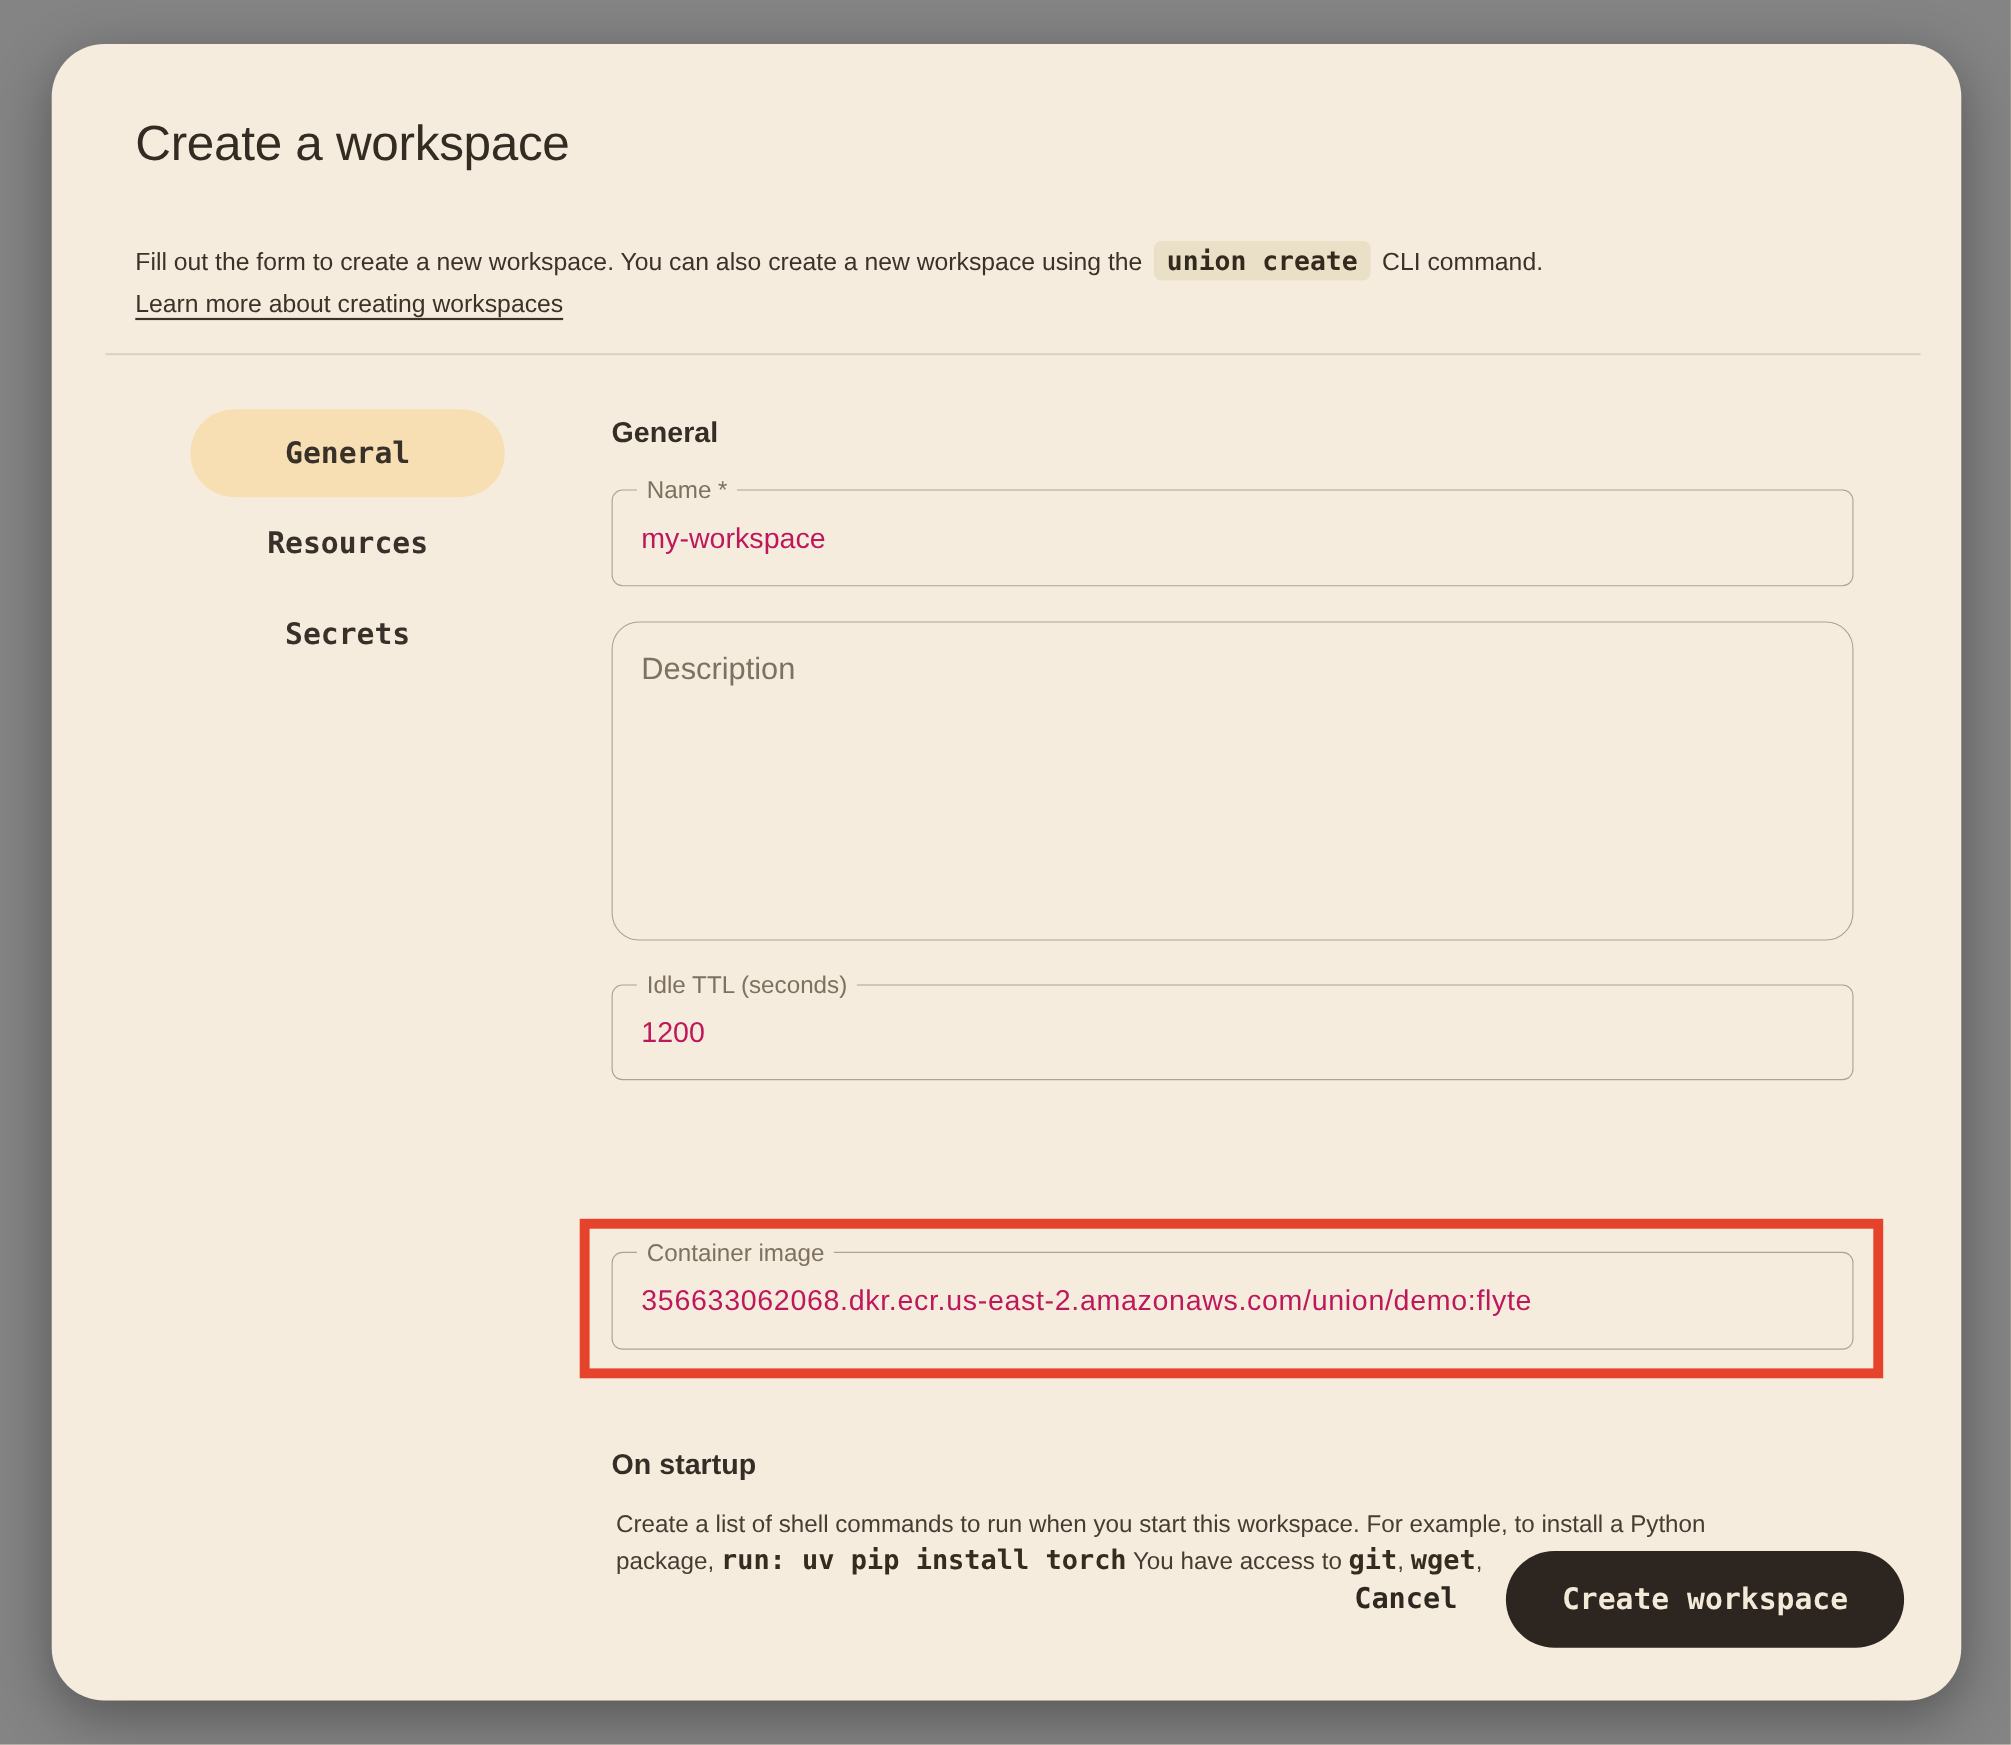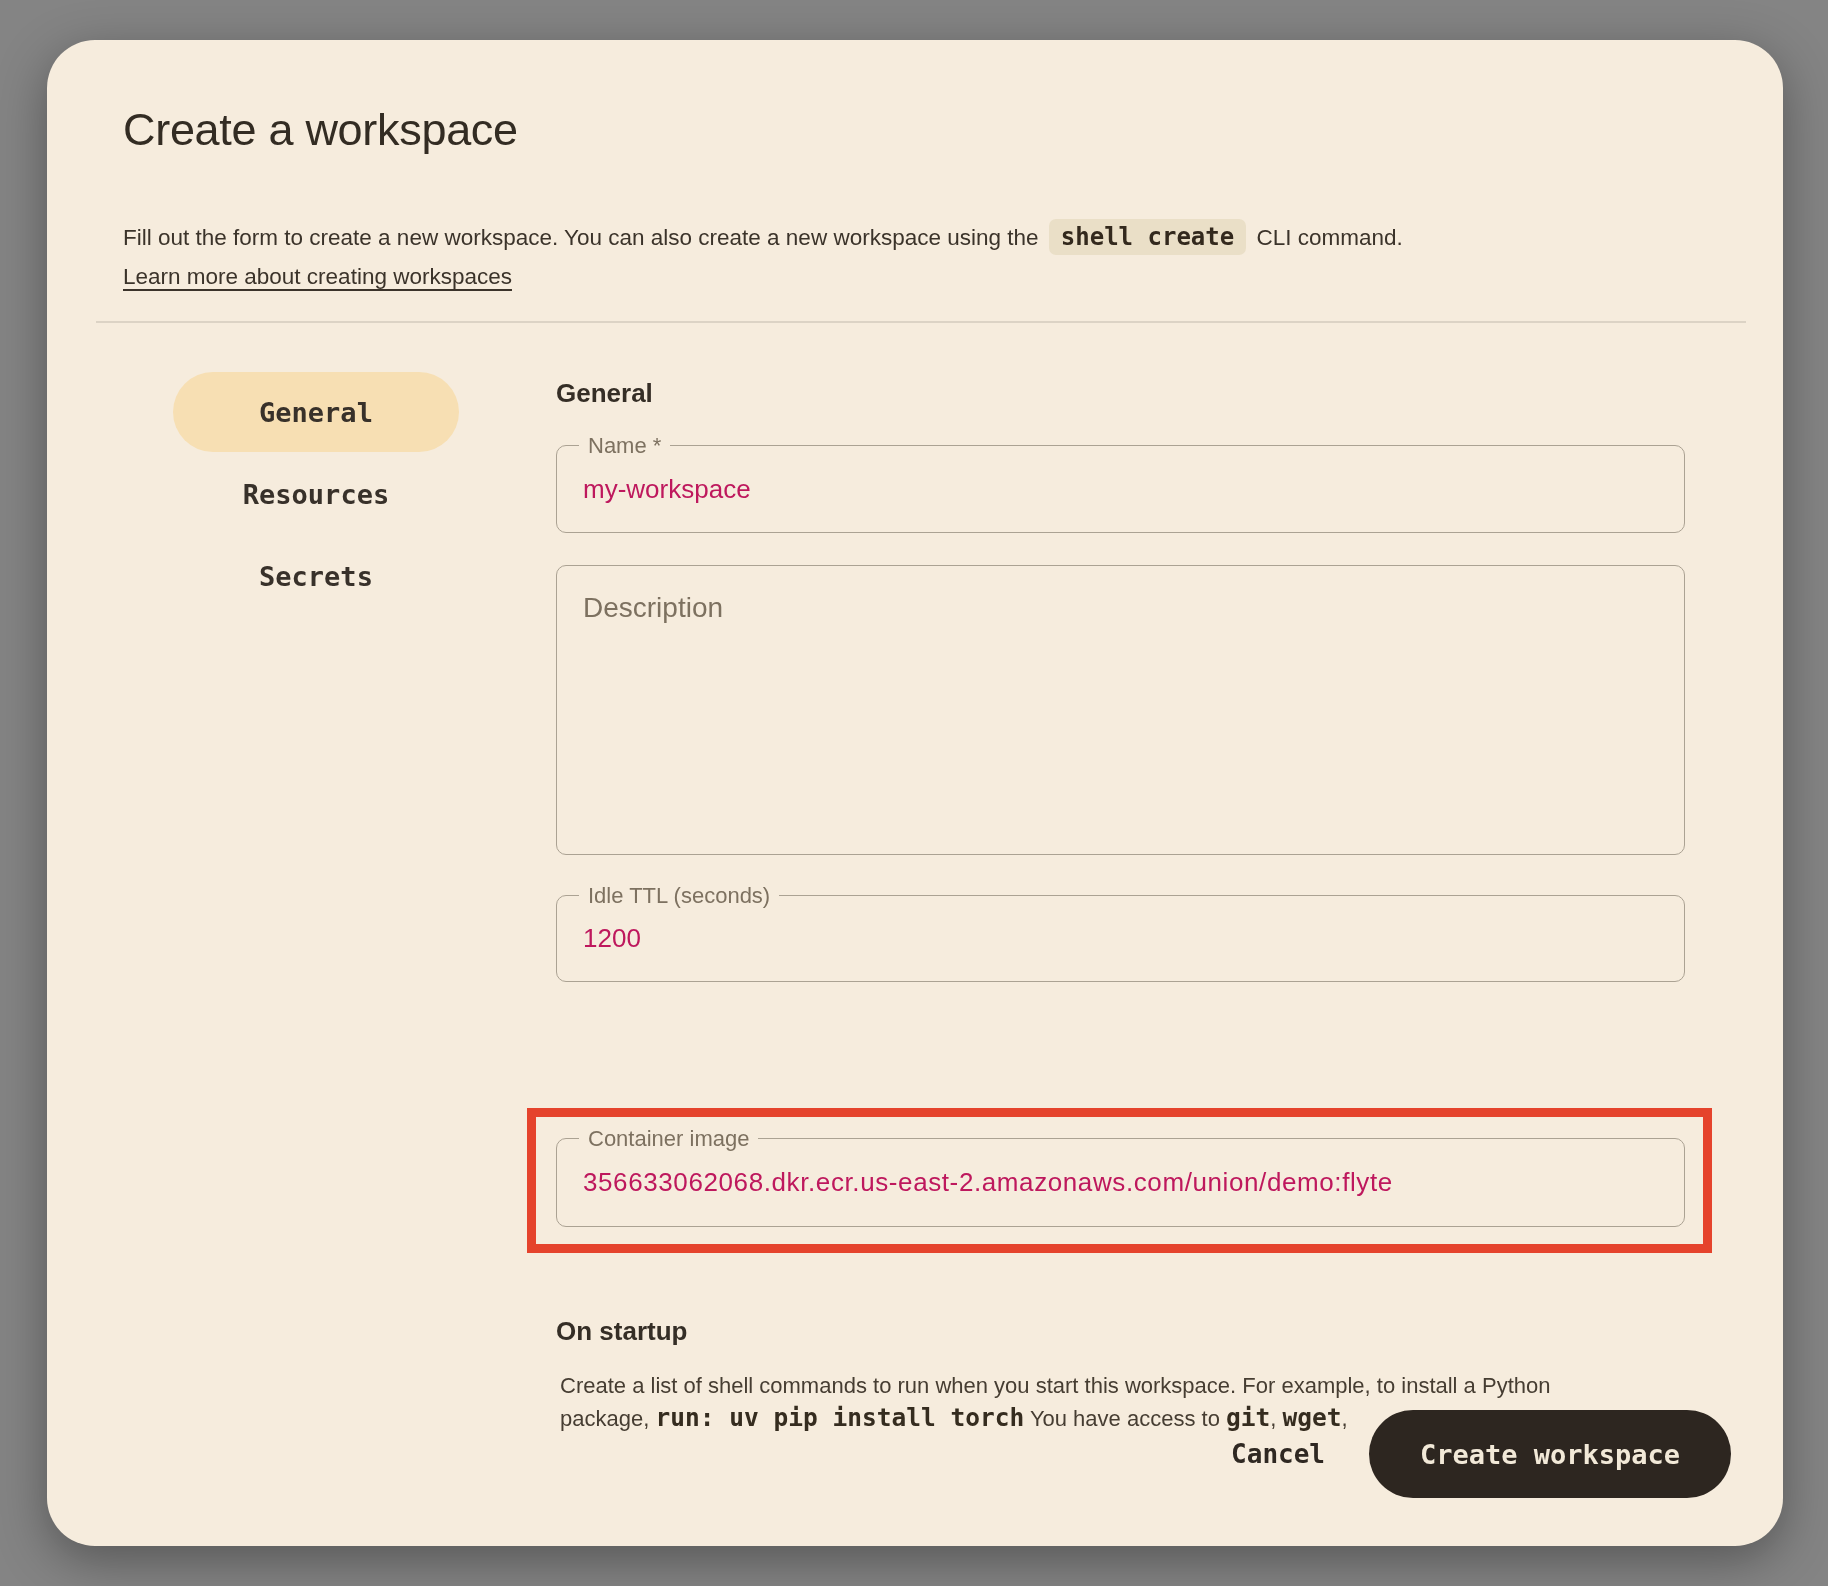--- a/index.html
+++ b/index.html
@@ -129,21 +129,21 @@
 </style>
 </head>
 <body>
 
 <div class="modal">
 
   <div class="title">Create a workspace</div>
 
   <div class="intro">
     <span>Fill out the form to create a new workspace. You can also create a new workspace using the</span>
-    <span class="code-badge">shell create</span>
+    <span class="code-badge">union create</span>
     <span>CLI command.</span>
   </div>
 
   <a class="learn-link">Learn more about creating workspaces</a>
 
   <div class="divider"></div>
 
   <div class="tabs">
     <div class="tab selected">General</div>
     <div class="tab">Resources</div>
@@ -152,21 +152,21 @@
 
   <div class="form-col">
 
     <div class="section-heading" style="top:338px;">General</div>
 
     <div class="field" style="top:405px; height:88px;">
       <span class="field-label">Name *</span>
       <input class="field-input" type="text" value="my-workspace" style="">
     </div>
 
-    <div class="field" style="top:525px; height:290px;">
+    <div class="field" style="top:525px; height:290px;border-radius:25px;">
       <textarea class="field-textarea" placeholder="Description" style=""></textarea>
     </div>
 
     <div class="field" style="top:855px; height:87px;">
       <span class="field-label">Idle TTL (seconds)</span>
       <input class="field-input" type="text" value="1200" style="">
     </div>
 
 
     <div class="field" style="top:1098px; height:89px;">

